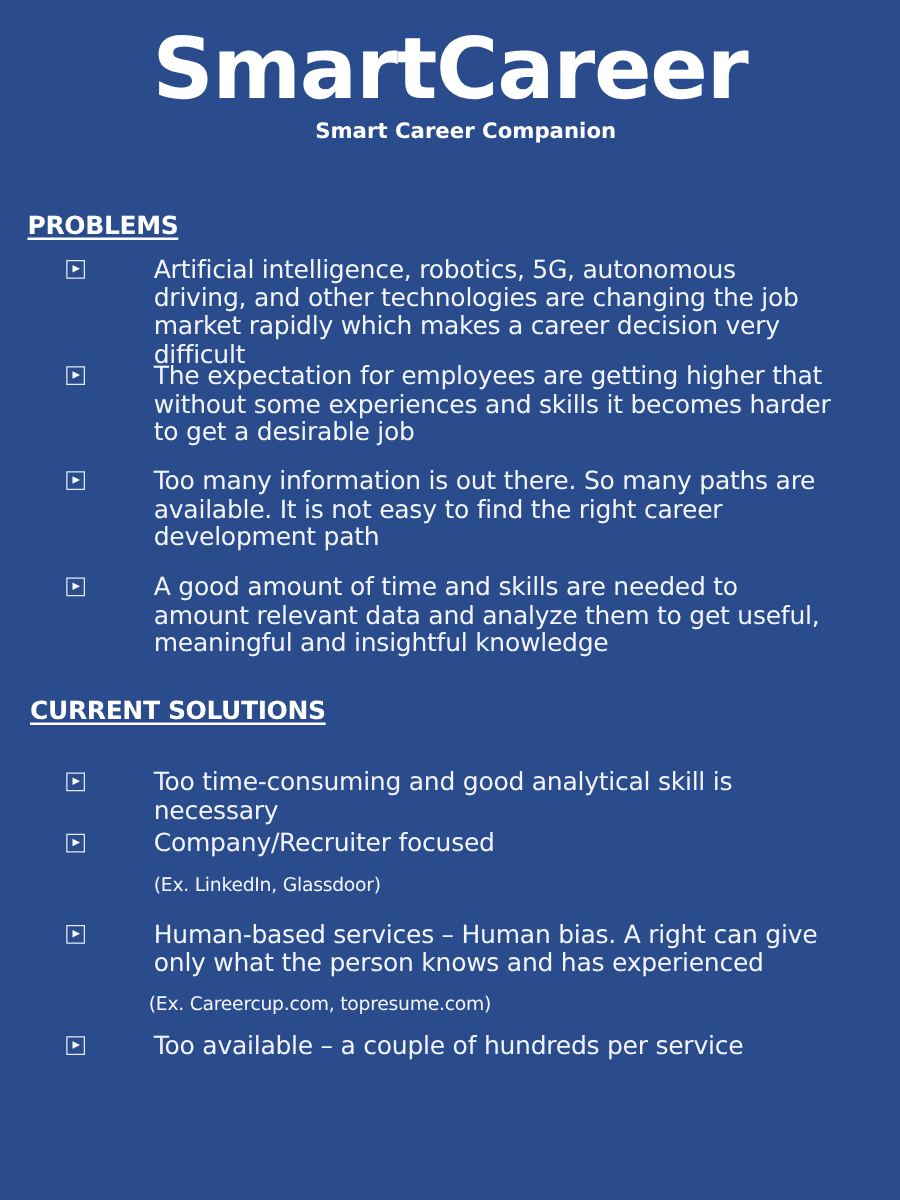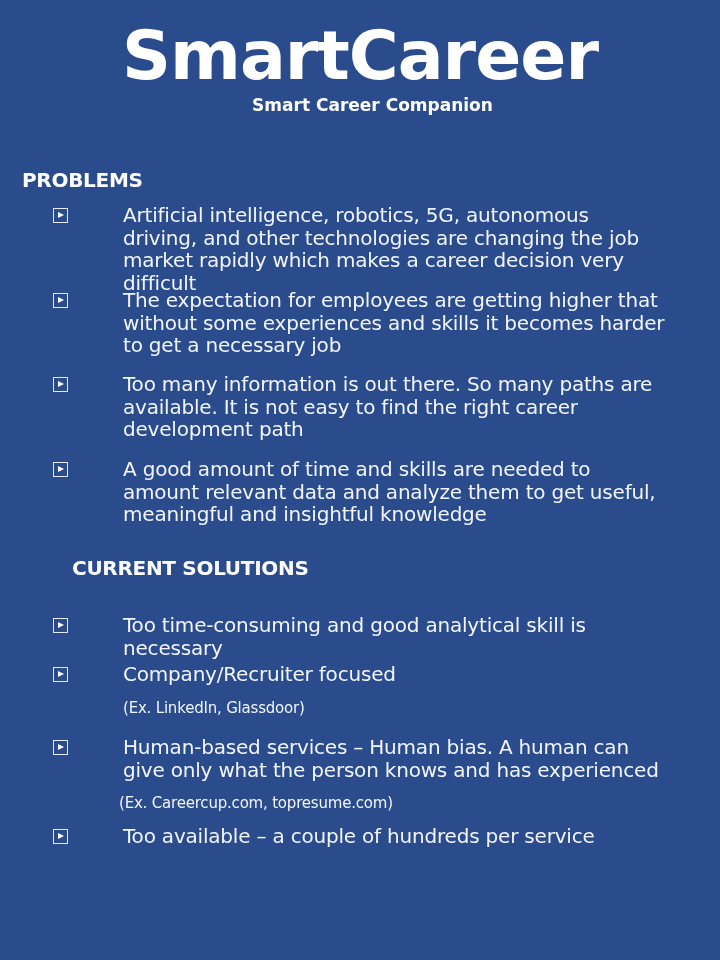--- a/index.html
+++ b/index.html
@@ -18,20 +18,21 @@
     }
     .subtitle {
       position: absolute; left: 0; top: 94px; width: 745px;
       text-align: center;
       font-size: 17px; font-weight: bold;
       line-height: 22px;
     }
     .section-heading {
       position: absolute;
       font-size: 20px; font-weight: bold;
+      text-decoration: underline;
       text-underline-offset: 3px;
       text-decoration-thickness: 2px;
       letter-spacing: -0.3px;
     }
     .item {
       position: absolute; left: 0; width: 720px;
     }
     .bullet {
       position: absolute; left: 53px; top: 4px;
       width: 15px; height: 15px;
@@ -66,45 +67,45 @@
 <div class="subtitle">Smart Career Companion</div>
 
 <div class="section-heading" style="left:22px; top:168px;">PROBLEMS</div>
 
 <div class="item" style="top:204px;">
   <span class="bullet"></span>
   <div class="item-text">Artificial intelligence, robotics, 5G, autonomous driving, and other technologies are changing the job market rapidly which makes a career decision very difficult</div>
 </div>
 <div class="item" style="top:289px;">
   <span class="bullet"></span>
-  <div class="item-text">The expectation for employees are getting higher that without some experiences and skills it becomes harder to get a necessary job</div>
+  <div class="item-text">The expectation for employees are getting higher that without some experiences and skills it becomes harder to get a desirable job</div>
 </div>
 <div class="item" style="top:373px;">
   <span class="bullet"></span>
   <div class="item-text">Too many information is out there. So many paths are available. It is not easy to find the right career development path</div>
 </div>
 <div class="item" style="top:458px;">
   <span class="bullet"></span>
   <div class="item-text">A good amount of time and skills are needed to amount relevant data and analyze them to get useful, meaningful and insightful knowledge</div>
 </div>
 
-<div class="section-heading" style="left:24px; top:556px;margin-left:48px;">CURRENT SOLUTIONS</div>
+<div class="section-heading" style="left:24px; top:556px;">CURRENT SOLUTIONS</div>
 
 <div class="item" style="top:614px;">
   <span class="bullet"></span>
   <div class="item-text">Too time-consuming and good analytical skill is necessary</div>
 </div>
 <div class="item" style="top:663px;">
   <span class="bullet"></span>
   <div class="item-text">Company/Recruiter focused</div>
 </div>
 <div class="example" style="left:123px; top:697px;">(Ex. LinkedIn, Glassdoor)</div>
 
 <div class="item" style="top:736px;">
   <span class="bullet"></span>
-  <div class="item-text">Human-based services – Human bias. A human can give only what the person knows and has experienced</div>
+  <div class="item-text">Human-based services – Human bias. A right can give only what the person knows and has experienced</div>
 </div>
 <div class="example" style="left:119px; top:792px;">(Ex. Careercup.com, topresume.com)</div>
 
 <div class="item" style="top:825px;">
   <span class="bullet"></span>
   <div class="item-text">Too available – a couple of hundreds per service</div>
 </div>
 
 </body></html>

